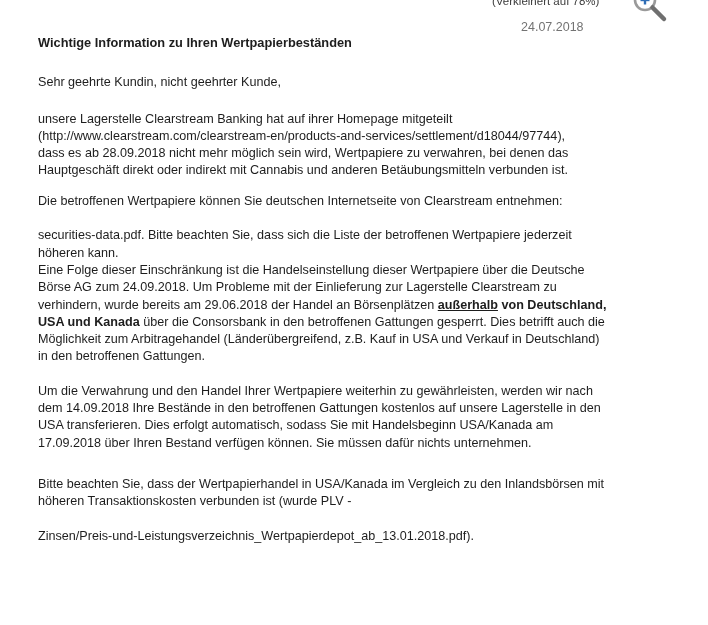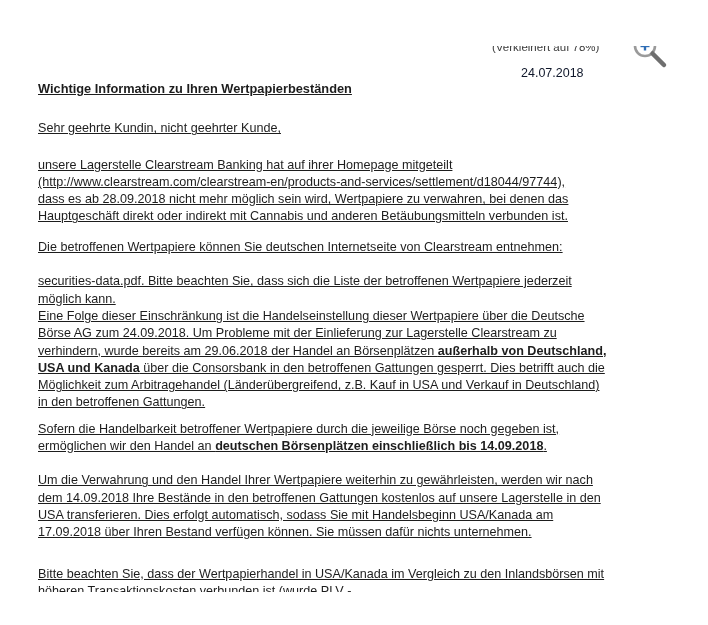--- a/index.html
+++ b/index.html
@@ -1,28 +1,27 @@
 <!DOCTYPE html>
 <html><head>
 <meta charset="utf-8">
 <style>
   html,body{margin:0;padding:0;}
   .page{
     position:relative;width:708px;height:546px;background:#ffffff;
     overflow:hidden;font-family:"Liberation Sans","DejaVu Sans",sans-serif;
     color:#1d1d1d;
-    margin-top:46px;
   }
   
   .scale-note{position:absolute;top:-5px;left:492px;font-size:11.5px;color:#3a3a3a;white-space:nowrap;}
   .magnifier{position:absolute;top:-13px;left:629px;}
-  .doc-date{position:absolute;top:20px;left:521px;font-size:12.5px;color:#0f172a;}
+  .doc-date{position:absolute;top:20px;left:521px;font-size:12.5px;color:#737373;}
   
   .doc{position:absolute;top:34px;left:38px;width:648px;font-size:12.6px;line-height:17.3px;}
-  .doc p{margin:0;text-decoration:underline;}
+  .doc p{margin:0;}
   .doc .title{font-weight:bold;font-size:12.8px;margin:0 0 0 0;}
   .salutation{margin-top:23px !important;}
   .gap-p1{margin-top:19px !important;}
   .gap-p2{margin-top:13px !important;}
   .gap-none{margin-top:0 !important;}
   .gap-p4{margin-top:9px !important;}
   .gap-p5{margin-top:17px !important;}
   .gap-p6{margin-top:24px !important;}
   .doc span{white-space:pre-wrap;}
   
@@ -48,22 +47,21 @@
       <line x1="23.5" y1="20.5" x2="35" y2="32" stroke="#6f6f6f" stroke-width="4.5" stroke-linecap="round"></line>
     </svg>
   </span>
 
   <span class="doc-date">24.07.2018</span>
 
   <div class="doc">
     <p class="title">Wichtige Information zu Ihren Wertpapierbeständen</p>
     <p class="salutation">Sehr geehrte Kundin, nicht geehrter Kunde,</p>
     <p class="gap-p1"><span>unsere Lagerstelle Clearstream Banking hat auf ihrer Homepage mitgeteilt</span><br><span>(http://www.clearstream.com/clearstream-en/products-and-services/settlement/d18044/97744),</span><br><span>dass es ab 28.09.2018 nicht mehr möglich sein wird, Wertpapiere zu verwahren, bei denen das</span><br><span>Hauptgeschäft direkt oder indirekt mit Cannabis und anderen Betäubungsmitteln verbunden ist.</span></p>
-    <p class="gap-p2"><span>Die betroffenen Wertpapiere können Sie deutschen Internetseite von Clearstream entnehmen:</span><br><br><span>securities-data.pdf. Bitte beachten Sie, dass sich die Liste der betroffenen Wertpapiere jederzeit</span><br><span>möglich kann.</span></p>
+    <p class="gap-p2"><span>Die betroffenen Wertpapiere können Sie deutschen Internetseite von Clearstream entnehmen:</span><br><br><span>securities-data.pdf. Bitte beachten Sie, dass sich die Liste der betroffenen Wertpapiere jederzeit</span><br><span>höheren kann.</span></p>
     <p class="gap-none"><span>Eine Folge dieser Einschränkung ist die Handelseinstellung dieser Wertpapiere über die Deutsche</span><br><span>Börse AG zum 24.09.2018. Um Probleme mit der Einlieferung zur Lagerstelle Clearstream zu</span><br><span>verhindern, wurde bereits am 29.06.2018 der Handel an Börsenplätzen </span><span style="font-weight: bold; text-decoration: underline;">außerhalb</span><span style="font-weight: bold;"> von Deutschland,</span><br><span style="font-weight: bold;">USA und Kanada</span><span> über die Consorsbank in den betroffenen Gattungen gesperrt. Dies betrifft auch die</span><br><span>Möglichkeit zum Arbitragehandel (Länderübergreifend, z.B. Kauf in USA und Verkauf in Deutschland)</span><br><span>in den betroffenen Gattungen.</span></p>
-    <p class="gap-p4"><span>Sofern die Handelbarkeit betroffener Wertpapiere durch die jeweilige Börse noch gegeben ist,</span><br><span>ermöglichen wir den Handel an </span><span style="font-weight: bold;">deutschen Börsenplätzen einschließlich bis 14.09.2018</span><span>.</span></p>
     <p class="gap-p5"><span>Um die Verwahrung und den Handel Ihrer Wertpapiere weiterhin zu gewährleisten, werden wir nach</span><br><span>dem 14.09.2018 Ihre Bestände in den betroffenen Gattungen kostenlos auf unsere Lagerstelle in den</span><br><span>USA transferieren. Dies erfolgt automatisch, sodass Sie mit Handelsbeginn USA/Kanada am</span><br><span>17.09.2018 über Ihren Bestand verfügen können. Sie müssen dafür nichts unternehmen.</span></p>
     <p class="gap-p6"><span>Bitte beachten Sie, dass der Wertpapierhandel in USA/Kanada im Vergleich zu den Inlandsbörsen mit</span><br><span>höheren Transaktionskosten verbunden ist (wurde PLV -</span><br><br><span>Zinsen/Preis-und-Leistungsverzeichnis_Wertpapierdepot_ab_13.01.2018.pdf).</span></p>
   </div>
 
   <div class="gray-block"></div>
 
 </div>
 
 </body></html>

